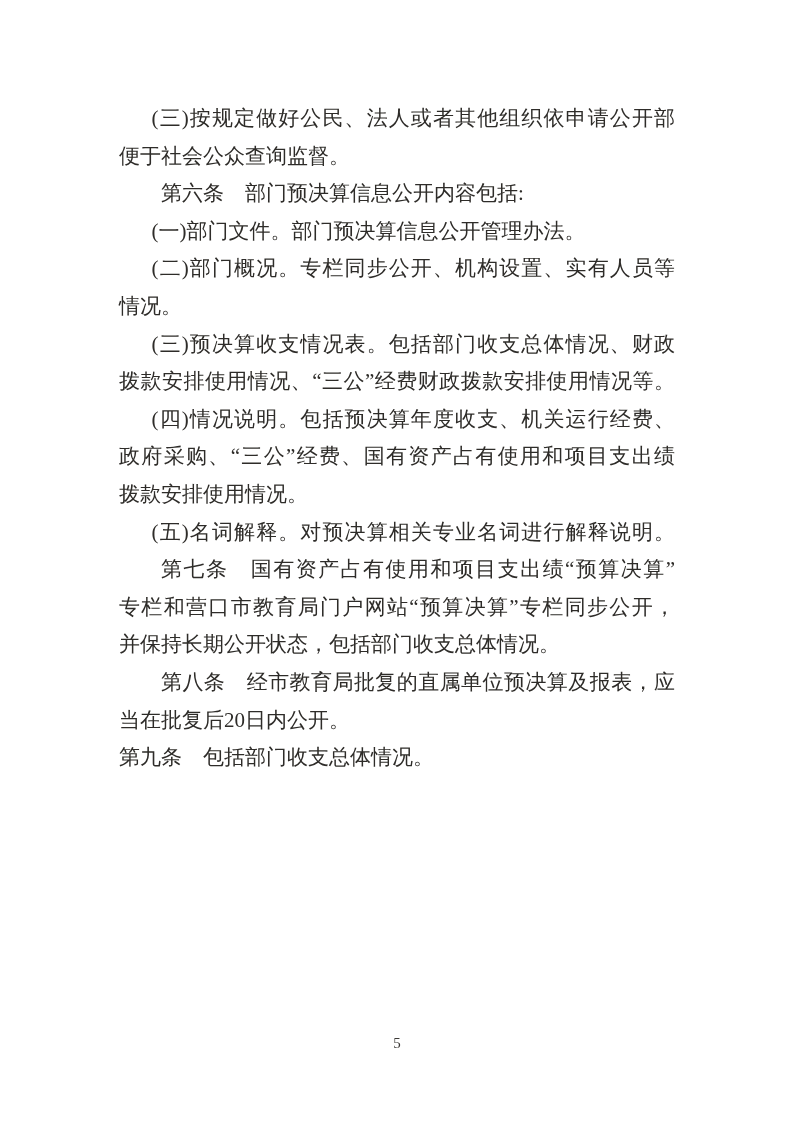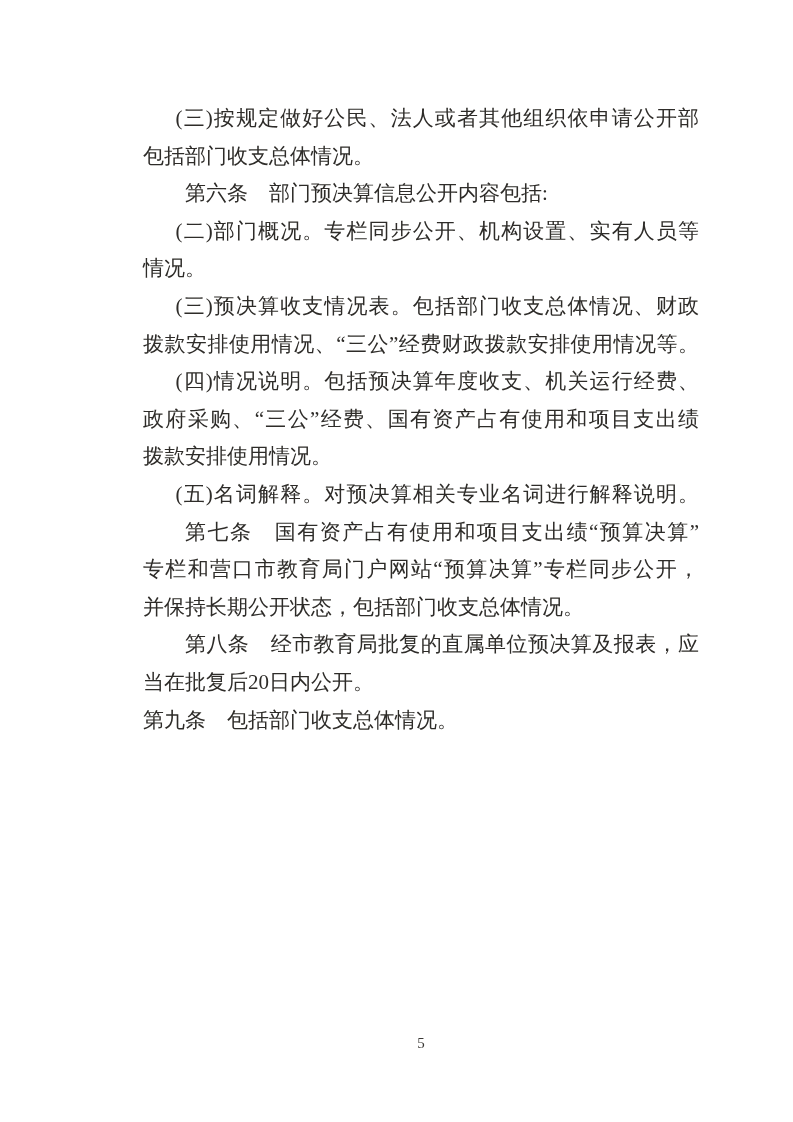--- a/index.html
+++ b/index.html
@@ -8,21 +8,20 @@
     background: #ffffff;
   }
   .page {
     position: relative;
     width: 685px;
     height: 1122px;
     background: #ffffff;
     overflow: hidden;
     font-family: "Liberation Serif", "DejaVu Serif", serif;
     color: #2e2c29;
-    margin-left: 24px;
   }
   .body-text {
     position: absolute;
     left: 119px;
     top: 100px;
     width: 556px;
     font-size: 21px;
     line-height: 37.6px;
   }
   .ln {
@@ -50,22 +49,23 @@
     font-size: 15px;
     color: #3a3835;
   }
 </style>
 </head>
 <body>
 
 <div class="page">
   <div class="body-text">
     <div class="ln ind-p just">(三)按规定做好公民、法人或者其他组织依申请公开部</div>
-    <div class="ln">包括部门收支总体情况。</div>
+    <div class="ln">便于社会公众查询监督。</div>
     <div class="ln ind">第六条　部门预决算信息公开内容包括:</div>
+    <div class="ln ind-p">(一)部门文件。部门预决算信息公开管理办法。</div>
     <div class="ln ind-p just">(二)部门概况。专栏同步公开、机构设置、实有人员等</div>
     <div class="ln">情况。</div>
     <div class="ln ind-p just">(三)预决算收支情况表。包括部门收支总体情况、财政</div>
     <div class="ln just">拨款安排使用情况、“三公”经费财政拨款安排使用情况等。</div>
     <div class="ln ind-p just">(四)情况说明。包括预决算年度收支、机关运行经费、</div>
     <div class="ln just">政府采购、“三公”经费、国有资产占有使用和项目支出绩</div>
     <div class="ln">拨款安排使用情况。</div>
     <div class="ln ind-p just">(五)名词解释。对预决算相关专业名词进行解释说明。</div>
     <div class="ln ind just">第七条　国有资产占有使用和项目支出绩“预算决算”</div>
     <div class="ln just">专栏和营口市教育局门户网站“预算决算”专栏同步公开，</div>

